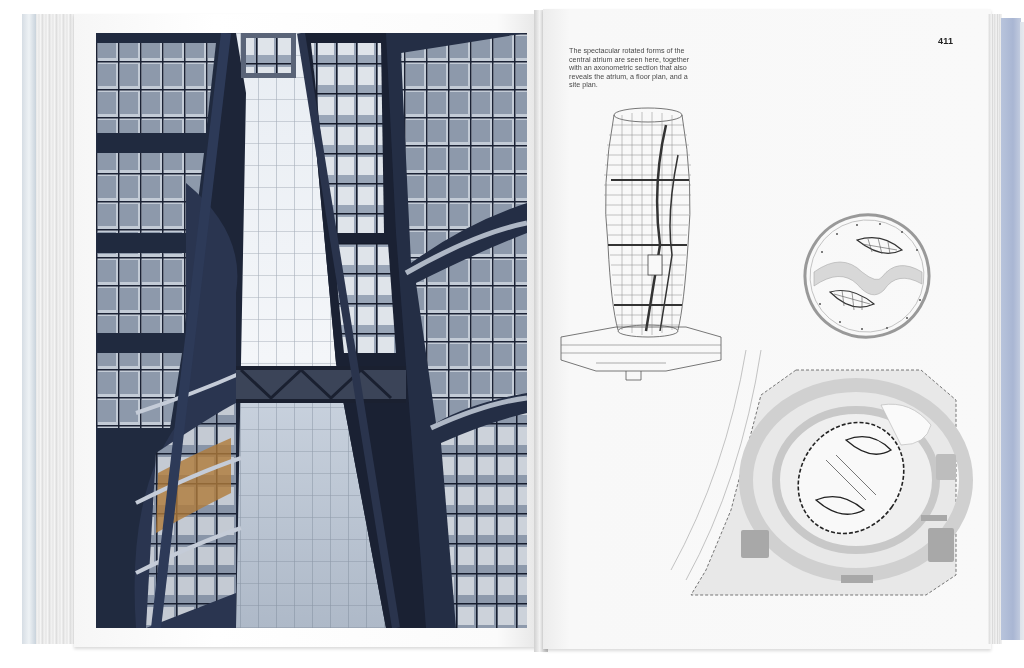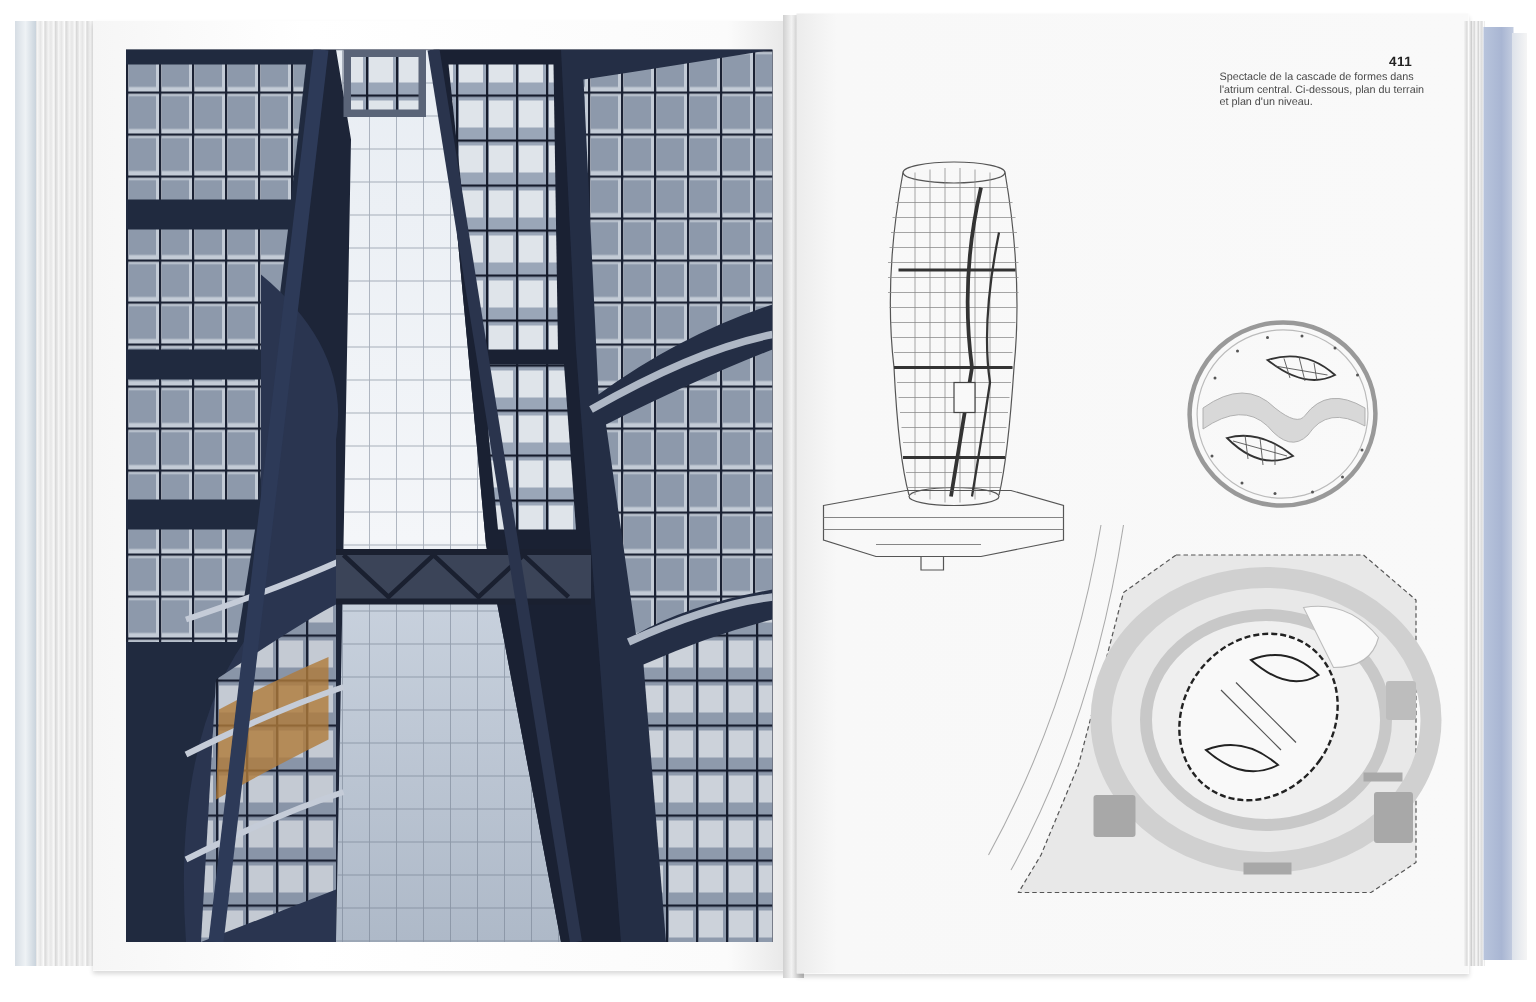--- a/index.html
+++ b/index.html
@@ -1,17 +1,17 @@
 <!DOCTYPE html>
 <html><head>
 <meta charset="utf-8">
 <style>
   html,body{margin:0;padding:0;}
   body{width:1024px;height:668px;background:#ffffff;position:relative;overflow:hidden;font-family:"Liberation Sans",sans-serif;}
-  .book{position:absolute;left:4px;top:0;width:828px;height:668px;}
+  .book{position:absolute;left:16px;top:0;width:828px;height:668px;}
   
   .left-stack{position:absolute;left:6px;top:14px;width:60px;height:630px;
     background:repeating-linear-gradient(90deg,#f4f4f4 0px,#e6e6e6 2px,#fafafa 4px,#d9d9d9 5px,#f0f0f0 7px);
     border-left:1px solid #c8c8c8;}
   .left-cover{position:absolute;left:6px;top:14px;width:14px;height:630px;background:linear-gradient(90deg,#d6dde4,#eef2f5,#c9d3dc);}
   .left-page{position:absolute;left:58px;top:14px;width:470px;height:633px;background:linear-gradient(90deg,#f6f6f6,#ffffff 30%,#fbfbfb 90%,#e4e4e4);box-shadow:0 2px 3px rgba(0,0,0,.15);}
   .photo{position:absolute;left:80px;top:33px;width:431px;height:595px;overflow:hidden;background:#1d2538;}
   .gutter{position:absolute;left:518px;top:10px;width:14px;height:642px;background:linear-gradient(90deg,#d0d0d0,#f2f2f2 40%,#bdbdbd);}
   
   .right-page{position:absolute;left:527px;top:9px;width:448px;height:640px;background:linear-gradient(90deg,#ececec,#f8f8f8 6%,#f9f9f9);box-shadow:0 2px 3px rgba(0,0,0,.15);}
@@ -102,21 +102,21 @@
   </div>
 
   <div class="gutter"></div>
   <div class="right-page"></div>
   <div class="right-stack"></div>
   <div class="right-cover"></div>
   <div class="right-cover-edge"></div>
 
   <div class="page-number">411</div>
 
-  <div class="caption cap-fr">Spectacle de la cascade de formes dans l'atrium central. Ci-dessous, plan du terrain et plan d'un niveau.</div>
+  <div class="caption cap-en">The spectacular rotated forms of the central atrium are seen here, together with an axonometric section that also reveals the atrium, a floor plan, and a site plan.</div>
 
   <div class="drawing" style="left:540px;top:105px;">
     <svg width="170" height="280" viewBox="0 0 170 280">
       <g fill="none" stroke="#555" stroke-width="0.8">
         <ellipse cx="92" cy="10" rx="34" ry="7"></ellipse>
         <path d="M58 10 Q45 80 52 140 Q55 200 62 225"></path>
         <path d="M126 10 Q138 80 132 140 Q128 200 122 225"></path>
         <ellipse cx="92" cy="226" rx="30" ry="6"></ellipse>
         <g stroke="#888" stroke-width="0.5">
           <path d="M56 20H128M53 30H131M51 40H133M50 50H134M49 60H135M48 70H135M48 80H135M48 90H135M49 100H134M50 110H133M51 120H132M52 130H131M53 140H131M54 150H130M55 160H129M56 170H128M57 180H127M58 190H126M59 200H125M60 210H124M61 220H123"></path>

